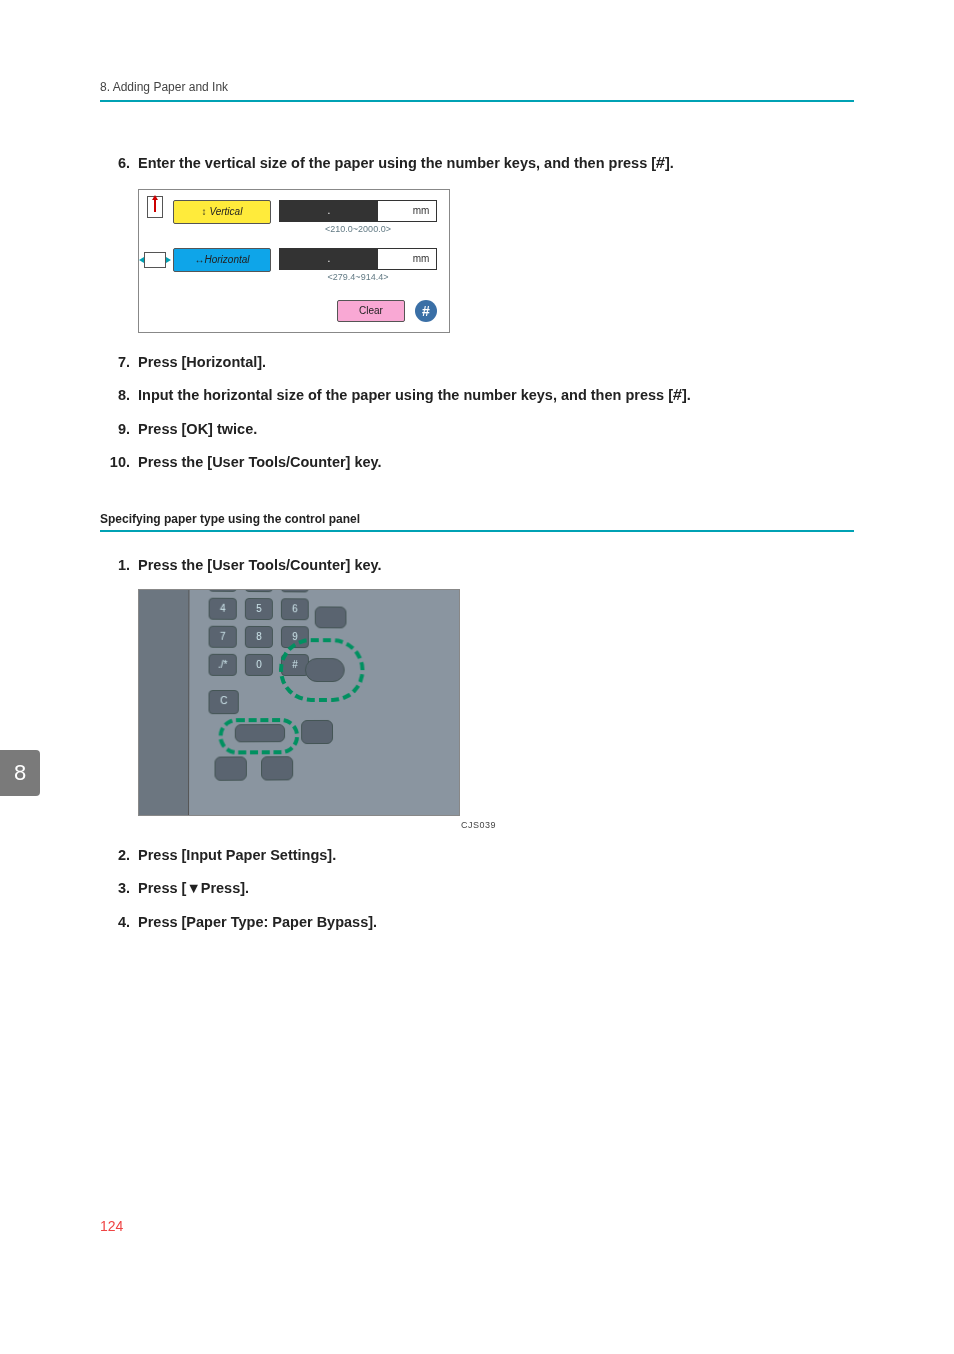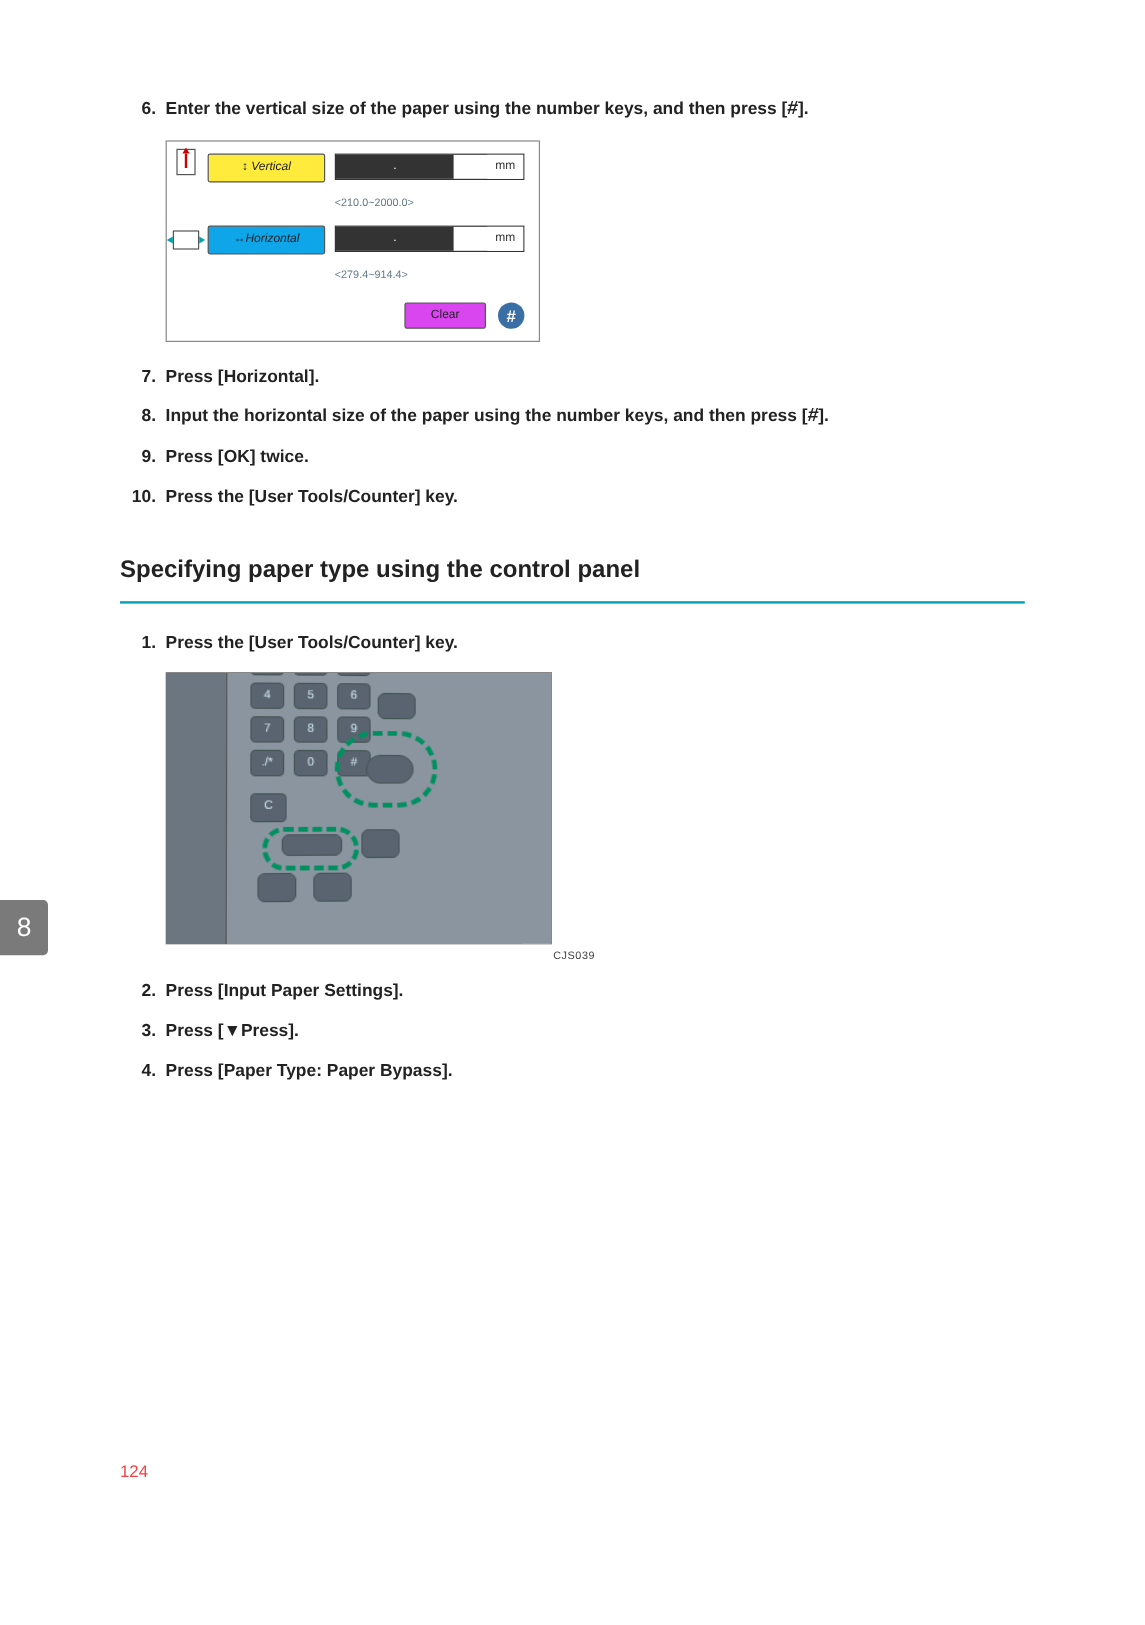--- a/index.html
+++ b/index.html
@@ -44,24 +44,24 @@
   }
   .step-text { flex: 1; }
   .hash-icon {
     display: inline-block;
     font-size: 16px;
     font-weight: bold;
     transform: skewX(-5deg);
     line-height: 1;
   }
   .subheading {
-    font-size: 20px;
+    font-size: 12px;
     font-weight: bold;
     color: #222;
-    padding-bottom: 14px;
+    padding-bottom: 4px;
     border-bottom: 2px solid #00a2b4;
     margin: 38px 0 22px 0;
   }
   .page-num {
     position: absolute;
     bottom: 40px;
     left: 100px;
     font-size: 14px;
     color: #ef4444;
   }
@@ -163,35 +163,35 @@
     font-size: 10px;
     text-align: center;
     line-height: 20px;
     color: #333;
     background:#fff;
     margin-left:28px;
   }
   .value-range {
     font-size: 9px;
     color: #627a84;
-    text-align: left;
-    margin-top: 14px;
+    text-align: center;
+    margin-top: 2px;
   }
   .lcd-footer {
     display: flex;
     justify-content: flex-end;
     align-items: center;
     gap: 10px;
     padding: 16px 12px 10px 0;
   }
   .clear-btn {
     width: 66px; height: 20px;
     border:1px solid #555; border-radius:2px;
     font-size:10px; text-align:center; line-height:20px;
-    background:#d946ef;
+    background:#f9a8d4;
   }
   .hash-circle {
     width: 22px; height: 22px; border-radius: 50%;
     background: #3a6fa6; color:#fff;
     font-size: 14px; font-weight:bold;
     text-align:center; line-height:22px;
   }
 
   
   .panel-wrap {
@@ -252,20 +252,21 @@
     letter-spacing: 0.5px;
   }
 </style>
 </head>
 <body>
 
 <div class="page">
 
   <div class="chapter-tab">8</div>
 
+  <div class="header-line">8. Adding Paper and Ink</div>
 
   <ol class="step-list">
     <li class="step-item">
       <span class="step-num">6.</span>
       <span class="step-text">
         <span>Enter the vertical size of the paper using the number keys, and then press [</span><span class="hash-icon">#</span><span>].</span>
       </span>
     </li>
   </ol>
 

